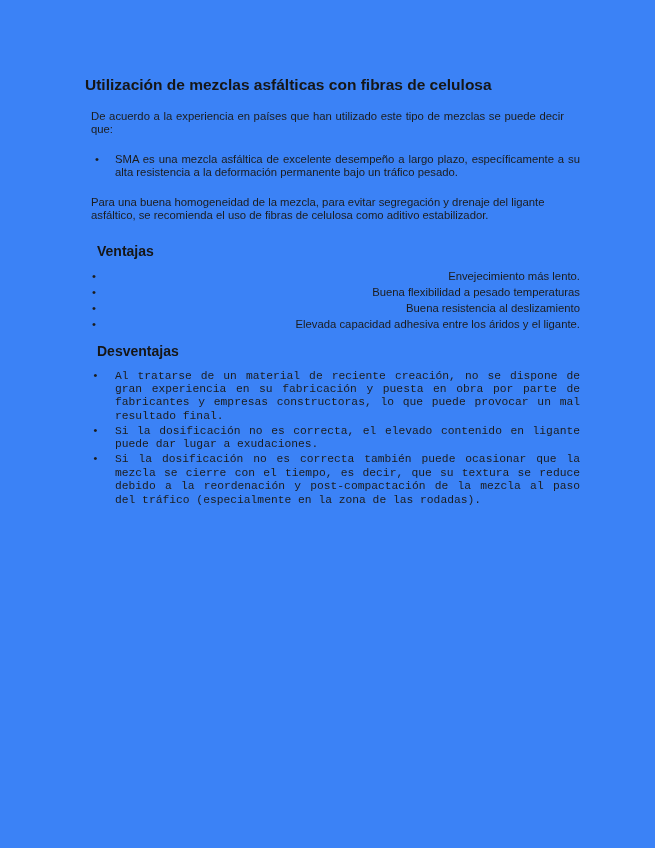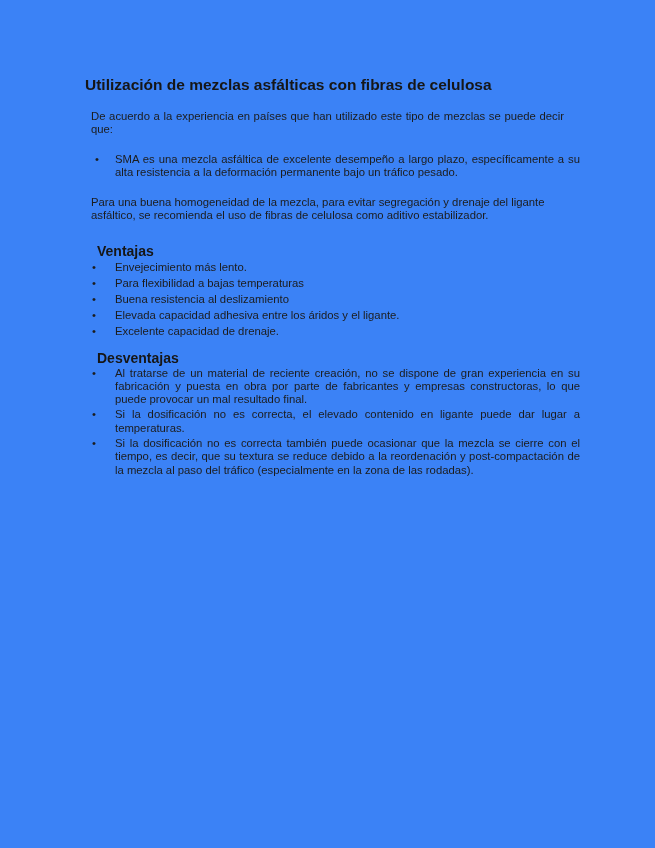--- a/index.html
+++ b/index.html
@@ -54,23 +54,23 @@
   }
   .subheading {
     font-size: 14px;
     line-height: 13.4px;
     font-weight: bold;
     margin: 10px 0 0 22px;
     color: #161616;
   }
   .subheading.advantages { margin-top: 23px; }
   .subheading.disadvantages { margin-top: 14px; }
-  ul.spaced-list { margin-top: 2px; }
+  ul.spaced-list { margin-top: 11px; text-align: right; }
   ul.spaced-list li { margin-bottom: 2.6px; }
-  ul.desv-list { margin-top: 1px; }
+  ul.desv-list { margin-top: 11px; font-family: Liberation Mono, monospace; }
   ul.desv-list li { margin-bottom: 1.6px; }
 </style>
 </head>
 <body>
 
 <div class="page">
 
   <h1 class="title">Utilización de mezclas asfálticas con fibras de celulosa</h1>
 
   <p class="body-text justify">De acuerdo a la experiencia en países que han utilizado este tipo de mezclas se puede decir que:</p>
@@ -78,27 +78,26 @@
   <ul class="blist main-list">
     <li class="justify">SMA es una mezcla asfáltica de excelente desempeño a largo plazo, específicamente a su alta resistencia a la deformación permanente bajo un tráfico pesado.</li>
   </ul>
 
   <p class="body-text">Para una buena homogeneidad de la mezcla, para evitar segregación y drenaje del ligante asfáltico, se recomienda el uso de fibras de celulosa como aditivo estabilizador.</p>
 
   <h2 class="subheading advantages">Ventajas</h2>
 
   <ul class="blist spaced-list">
     <li>Envejecimiento más lento.</li>
-    <li>Para flexibilidad a bajas temperaturas</li>
+    <li>Buena flexibilidad a pesado temperaturas</li>
     <li>Buena resistencia al deslizamiento</li>
     <li>Elevada capacidad adhesiva entre los áridos y el ligante.</li>
-    <li>Excelente capacidad de drenaje.</li>
   </ul>
 
   <h2 class="subheading disadvantages">Desventajas</h2>
 
   <ul class="blist desv-list">
     <li class="justify">Al tratarse de un material de reciente creación, no se dispone de gran experiencia en su fabricación y puesta en obra por parte de fabricantes y empresas constructoras, lo que puede provocar un mal resultado final.</li>
-    <li class="justify">Si la dosificación no es correcta, el elevado contenido en ligante puede dar lugar a temperaturas.</li>
+    <li class="justify">Si la dosificación no es correcta, el elevado contenido en ligante puede dar lugar a exudaciones.</li>
     <li class="justify">Si la dosificación no es correcta también puede ocasionar que la mezcla se cierre con el tiempo, es decir, que su textura se reduce debido a la reordenación y post-compactación de la mezcla al paso del tráfico (especialmente en la zona de las rodadas).</li>
   </ul>
 
 </div>
 
 </body></html>

